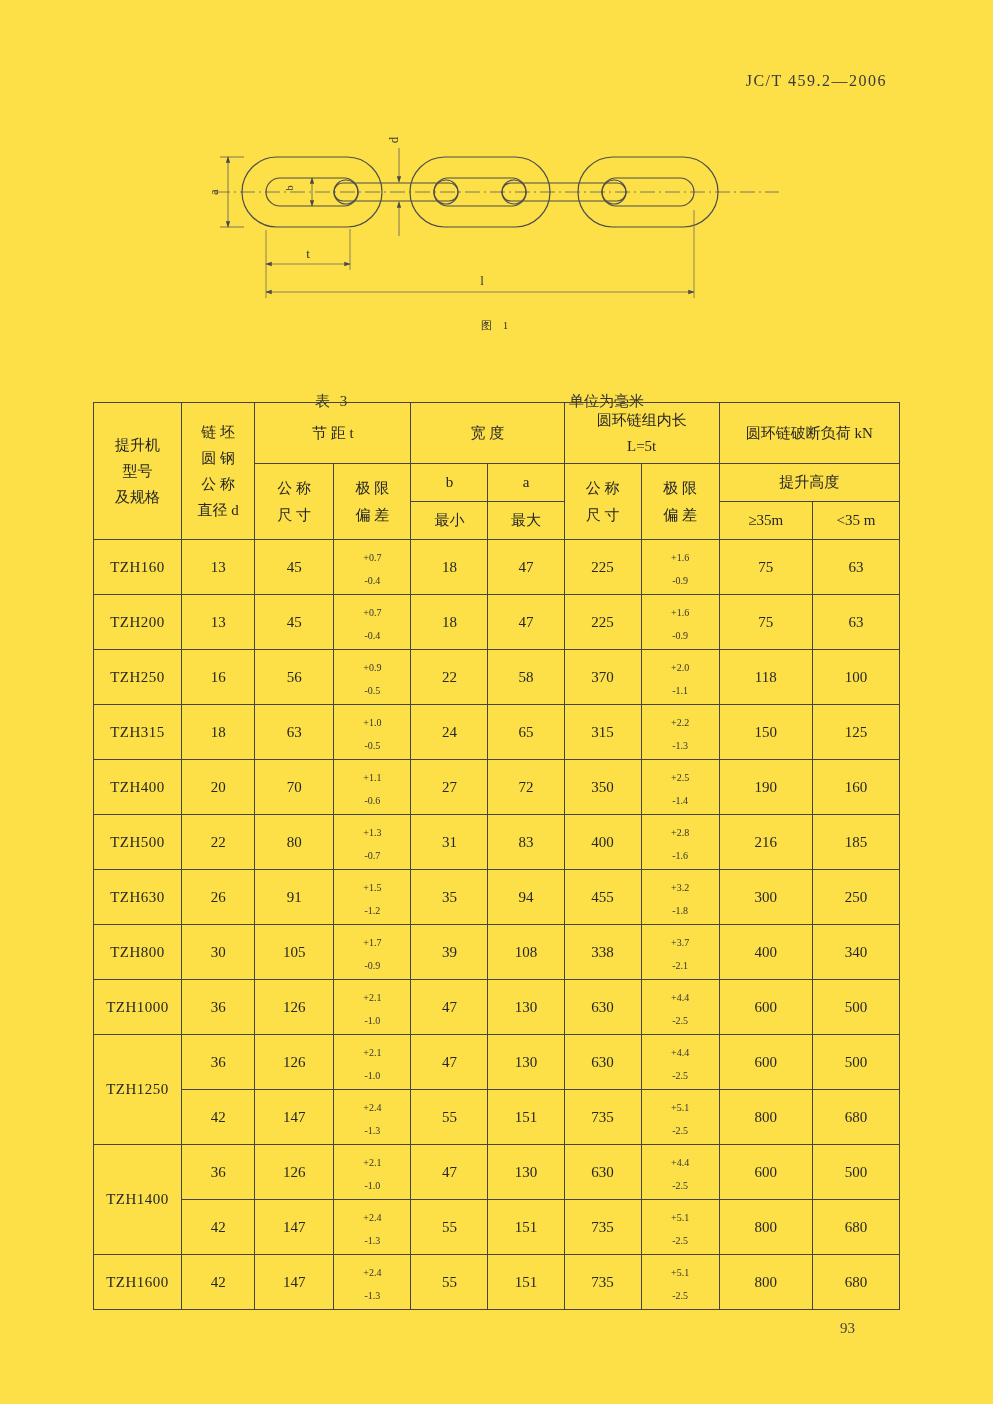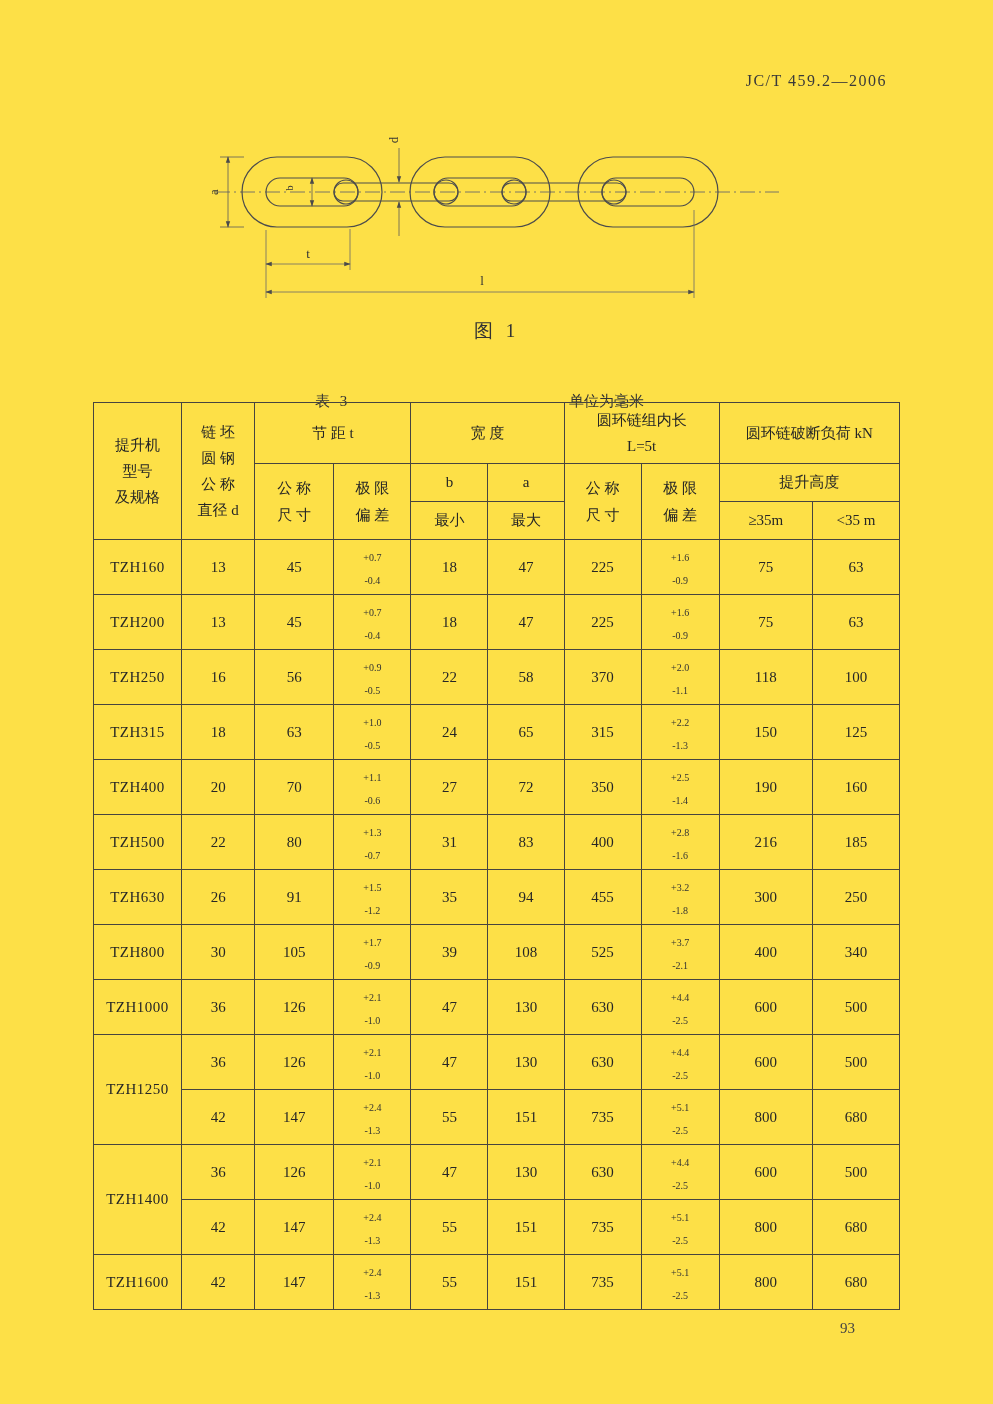--- a/index.html
+++ b/index.html
@@ -9,21 +9,21 @@
     background:#fde047;color:#2b2b2b;
     font-family:"Liberation Serif","DejaVu Serif",serif;
     overflow:hidden;
   }
   .doc-number{
     position:absolute;top:72px;right:106px;
     font-size:16px;letter-spacing:1.5px;color:#3a3a3a;
   }
   .figure-block{position:absolute;top:130px;left:0;width:100%;text-align:center;}
   .figure-block svg{display:block;margin:0 auto;}
-  .fig-caption{font-size:19px;margin-top:-4px;letter-spacing:4px;color:#333;}
+  .fig-caption{font-size:11px;margin-top:-4px;letter-spacing:4px;color:#333;}
 
   .table-meta{position:absolute;top:376px;left:93px;width:807px;height:24px;font-size:15px;color:#333;margin-top:16px;}
   .table-label{position:absolute;left:222px;letter-spacing:3px;}
   .table-unit{position:absolute;left:476px;}
 
   table.data-table{
     position:absolute;top:402px;left:93px;width:807px;
     border-collapse:collapse;table-layout:fixed;
     font-size:15px;color:#262626;
   }
@@ -297,21 +297,21 @@
         <tr>
           <td class="model-cell">TZH800</td>
           <td>30</td>
           <td>105</td>
           <td class="dev">
             <span class="plus">+1.7</span>
             <span class="minus">-0.9</span>
           </td>
           <td>39</td>
           <td>108</td>
-          <td>525</td>
+          <td>338</td>
           <td class="dev">
             <span class="plus">+3.7</span>
             <span class="minus">-2.1</span>
           </td>
           <td>400</td>
           <td>340</td>
         </tr>
         <tr>
           <td class="model-cell">TZH1000</td>
           <td>36</td>

